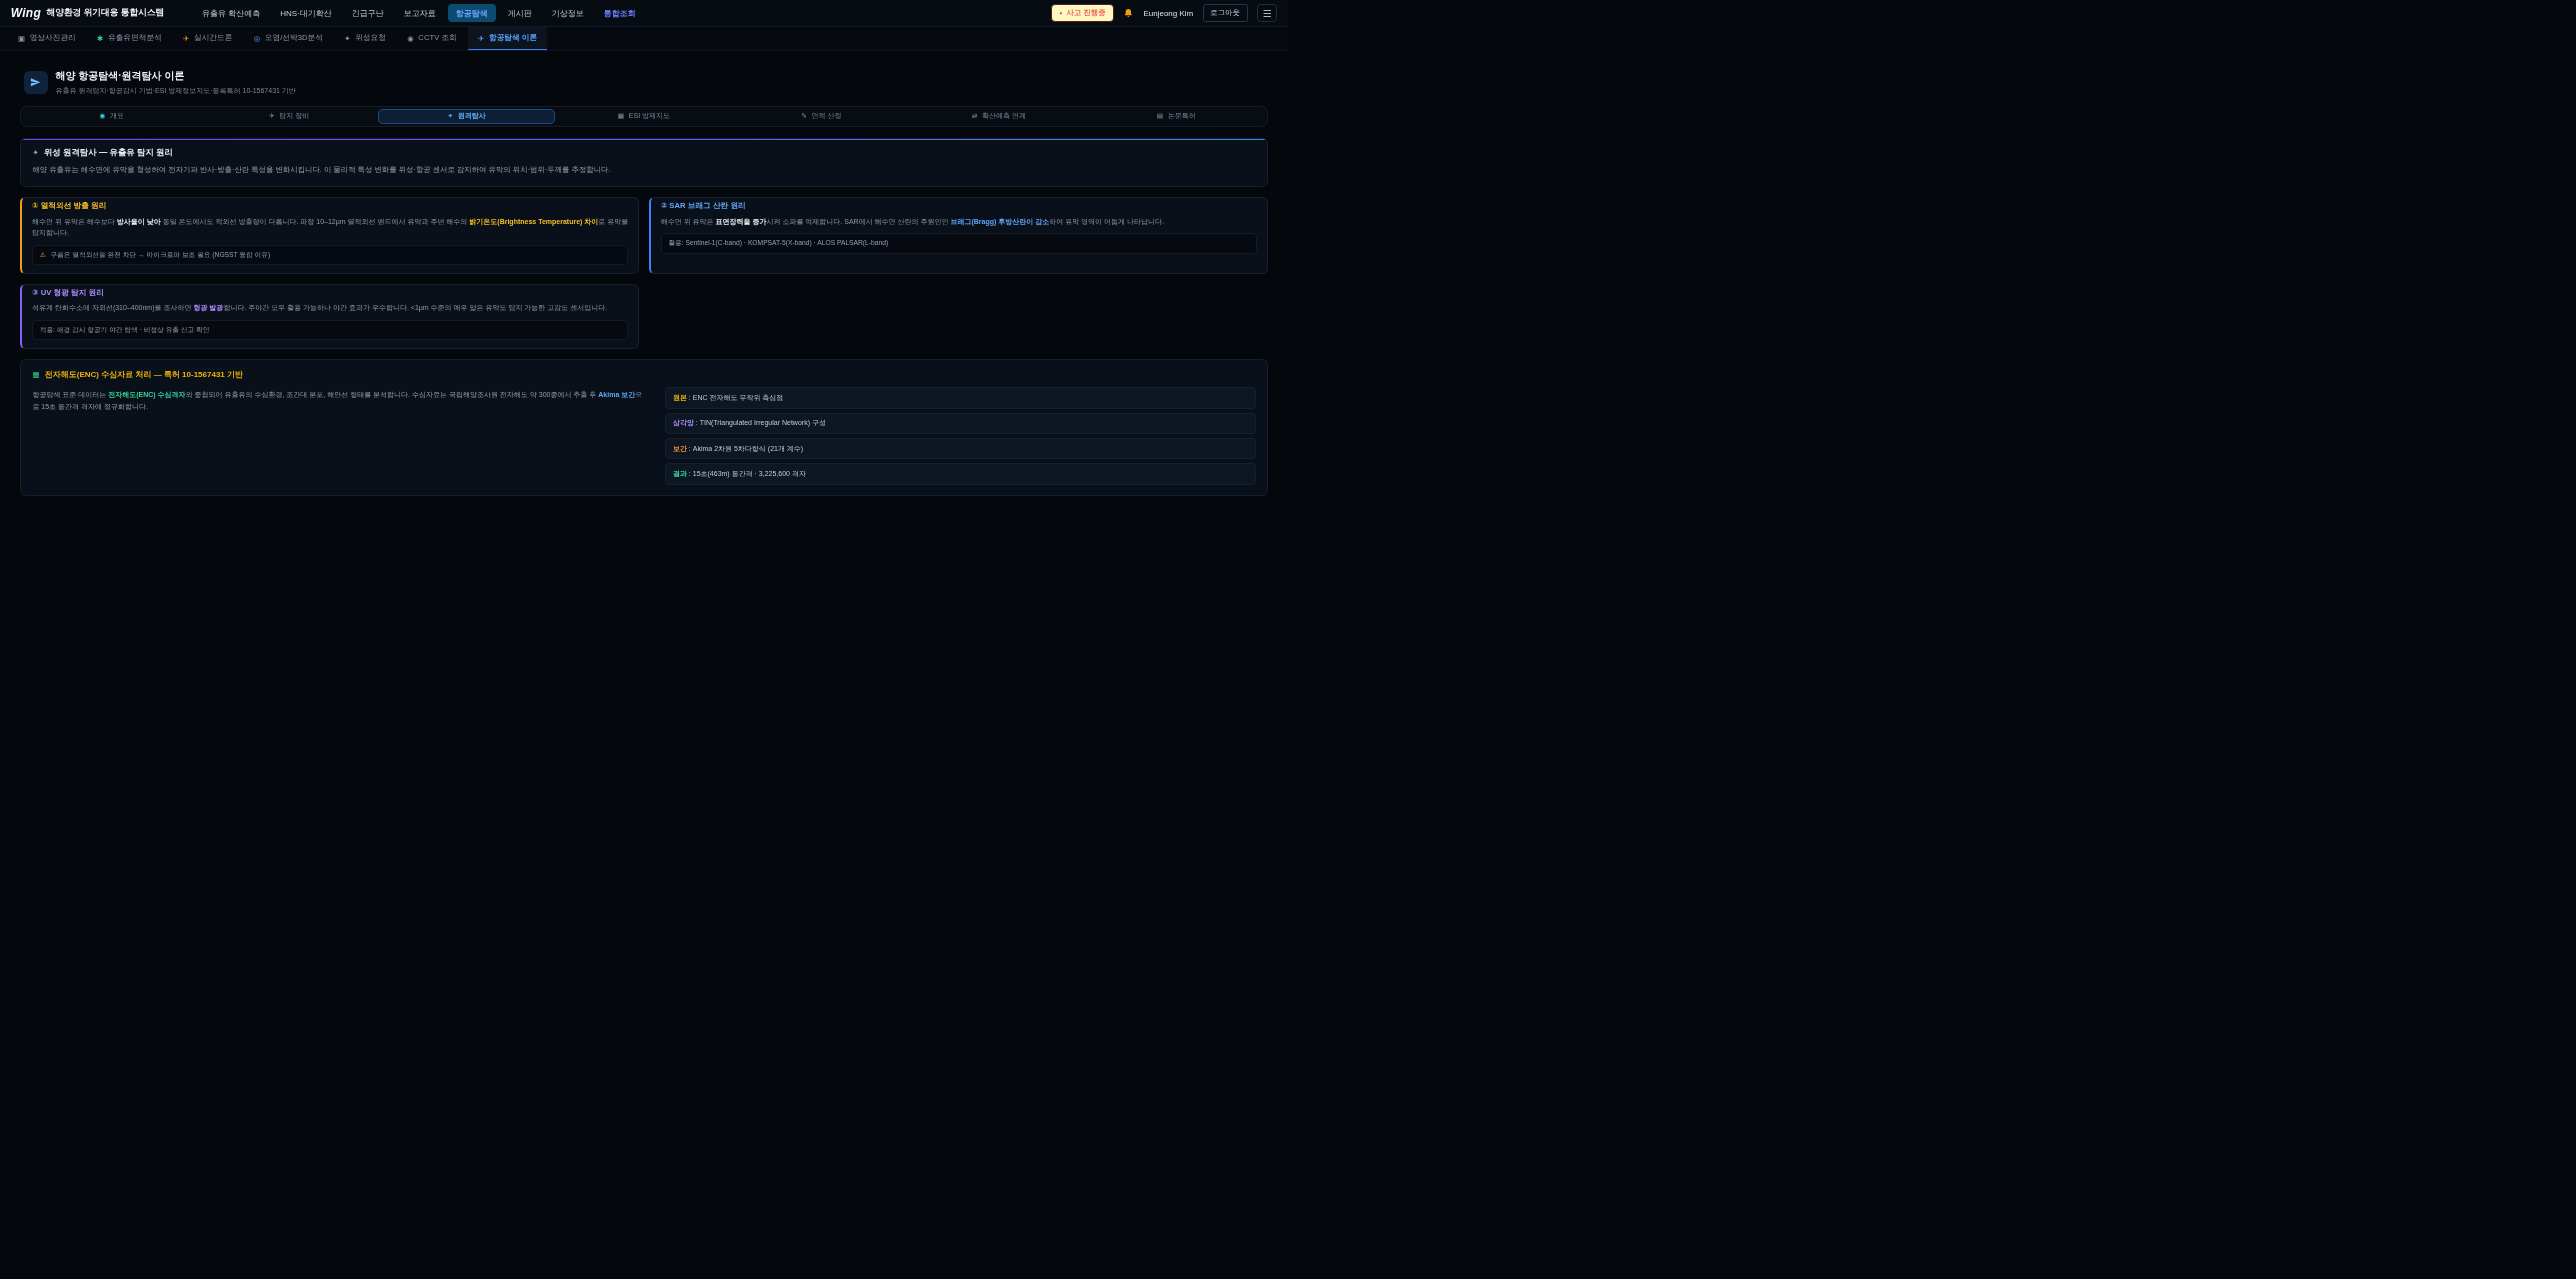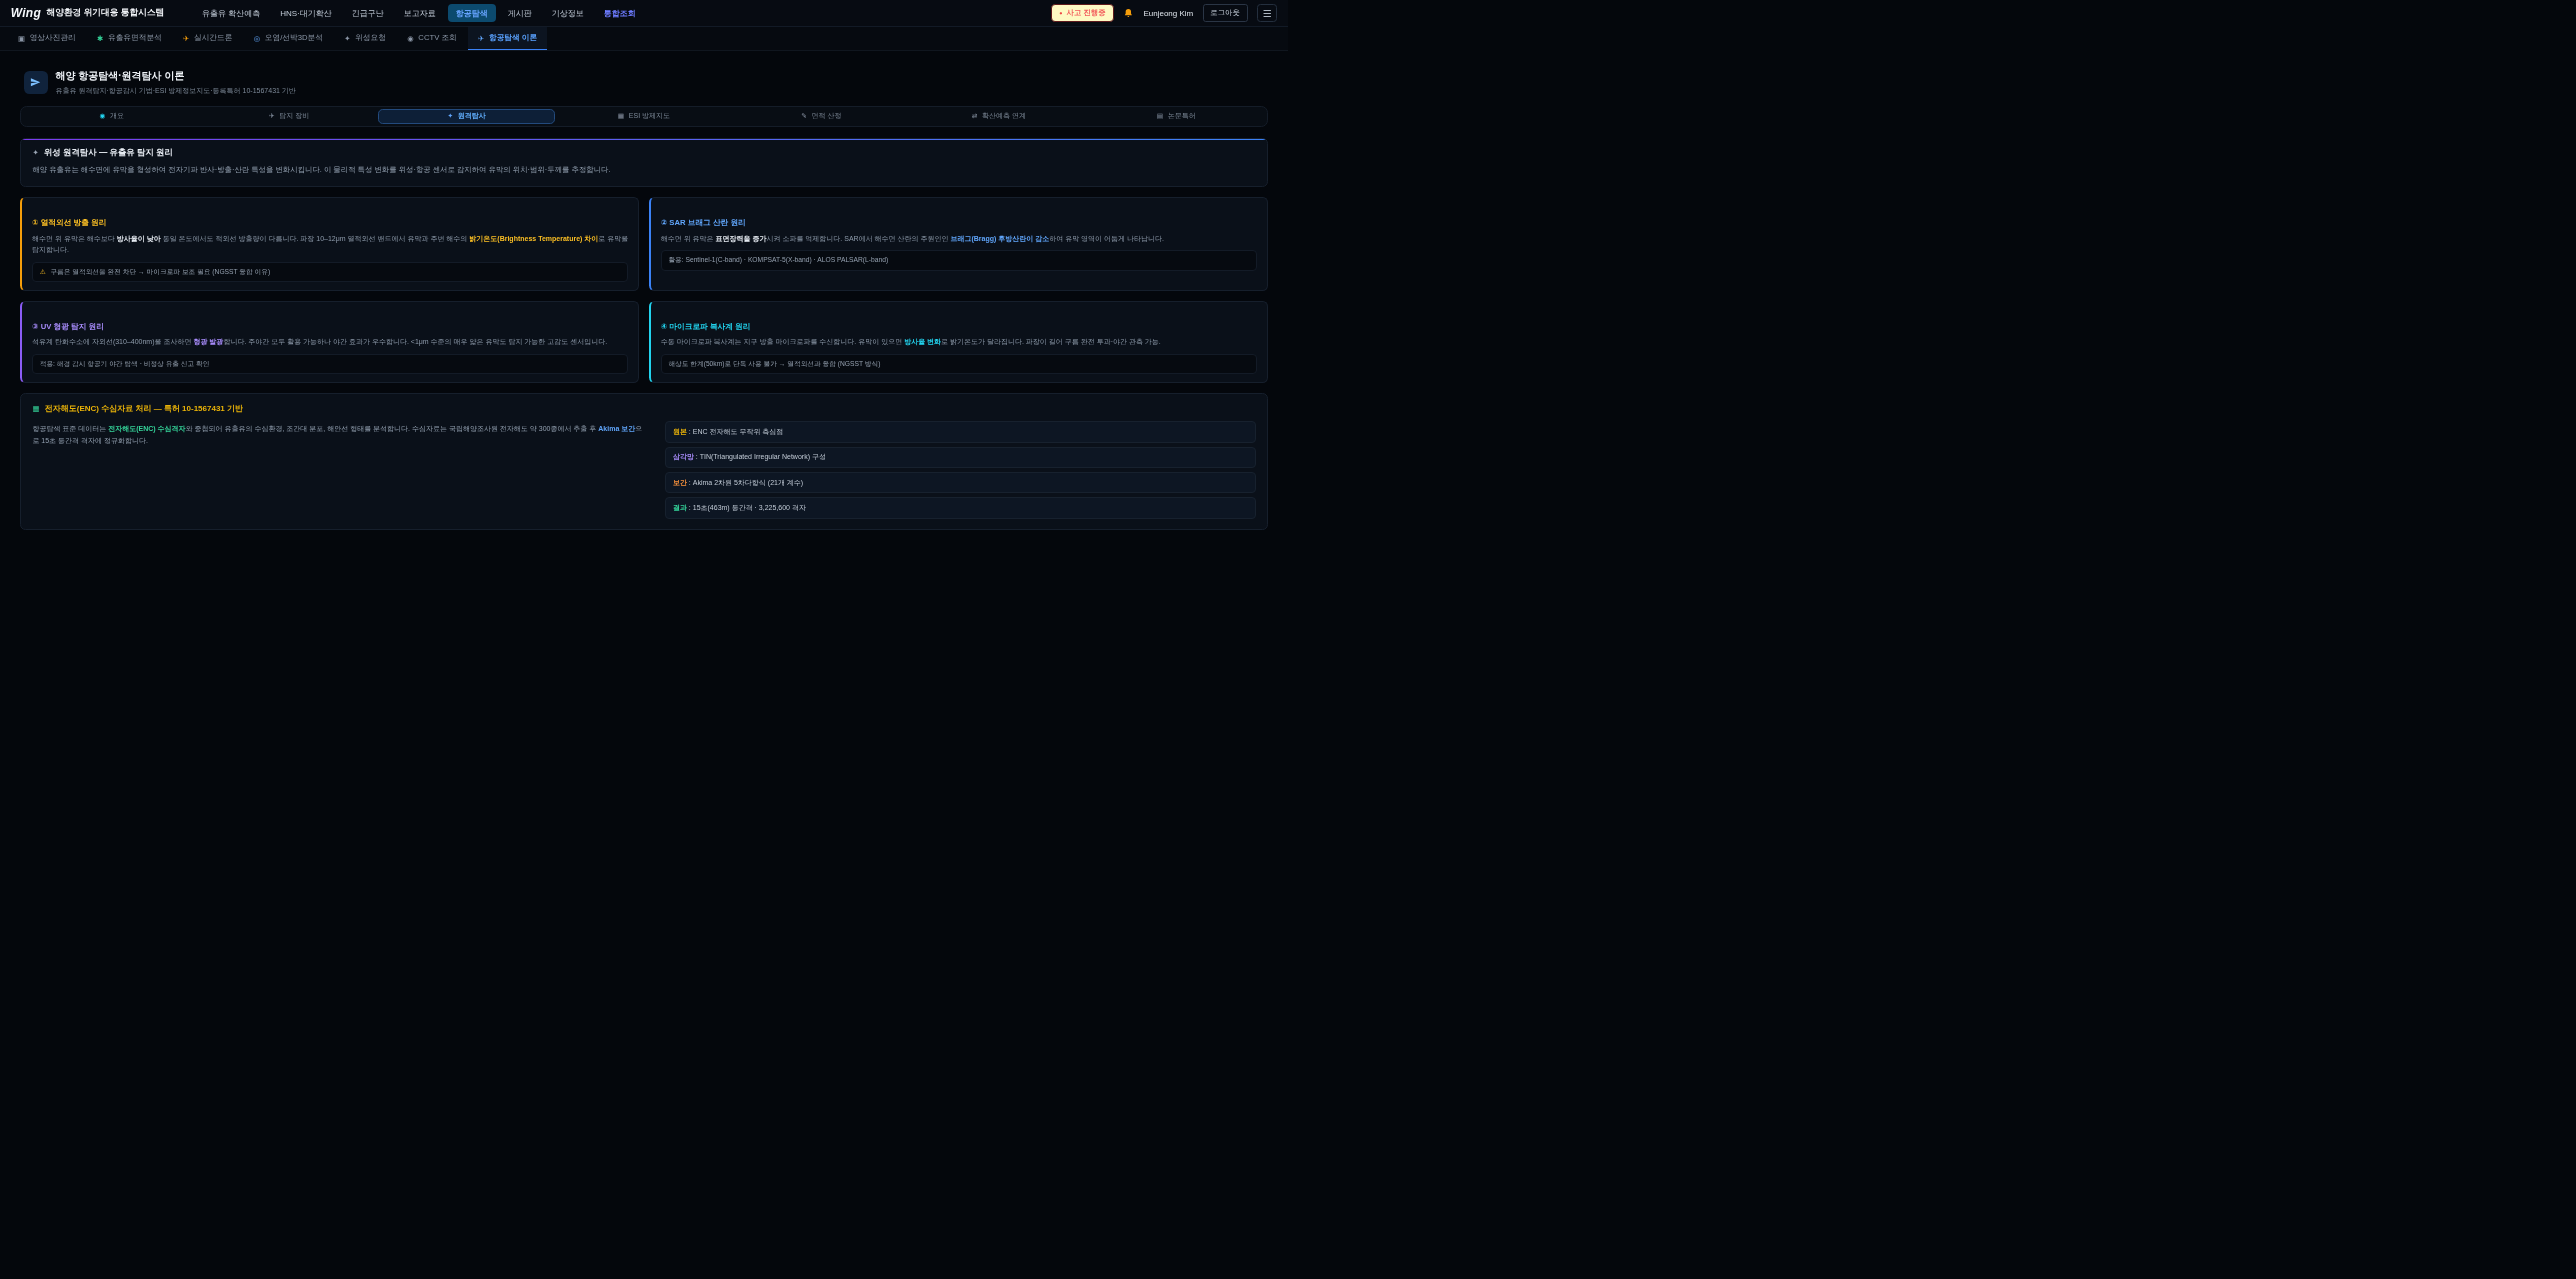--- a/index.html
+++ b/index.html
@@ -89,21 +89,21 @@
     content:""; position:absolute; top:0; left:0; right:0; height:1.3px;
     background:linear-gradient(90deg,#7c3aed,#3b82f6);
   }
   .section-title { font-size:8.4px; font-weight:700; color:#e8edf4; display:flex; align-items:center; gap:5.4px; }
   .section-title .ic { font-size:7.4px; color:#9aa5b4; }
   .intro-body { margin-top:6px; font-size:7.4px; color:#93a0b0; line-height:1.6; }
   
   .grid { margin-top:10px; display:grid; grid-template-columns:1fr 1fr; gap:9.4px; }
   .p-card {
     background:#0a1019; border:0.7px solid #161f2c; border-radius:5.4px;
-    padding:20px 10px 8px; border-left-width:2px; border-left-style:solid;
+    padding:3px 10px 8px; border-left-width:2px; border-left-style:solid;
   }
   .p-card.amber { border-left-color:#f59e0b; }
   .p-card.blue  { border-left-color:#3b82f6; }
   .p-card.violet{ border-left-color:#8b5cf6; }
   .p-card.cyan  { border-left-color:#22d3ee; }
   .p-title { font-size:7.7px; font-weight:700; }
   .p-card.amber .p-title { color:#fbbf24; }
   .p-card.blue  .p-title { color:#60a5fa; }
   .p-card.violet .p-title { color:#a78bfa; }
   .p-card.cyan  .p-title { color:#22d3ee; }
@@ -277,27 +277,20 @@
     </div>
 
     <div class="p-card violet">
       <div class="p-title">③ UV 형광 탐지 원리</div>
       <p class="p-body"><span>석유계 탄화수소에 자외선(310–400nm)을 조사하면 </span><span class="seg-violet">형광 발광</span><span>합니다. 주야간 모두 활용 가능하나 야간 효과가 우수합니다. &lt;1μm 수준의 매우 얇은 유막도 탐지 가능한 고감도 센서입니다.</span></p>
       <div class="p-note">
         <span>적용: 해경 감시 항공기 야간 탐색 · 비정상 유출 신고 확인</span>
       </div>
     </div>
 
-    <div class="p-card cyan">
-      <div class="p-title">④ 마이크로파 복사계 원리</div>
-      <p class="p-body"><span>수동 마이크로파 복사계는 지구 방출 마이크로파를 수신합니다. 유막이 있으면 </span><span class="seg-cyan">방사율 변화</span><span>로 밝기온도가 달라집니다. 파장이 길어 구름 완전 투과·야간 관측 가능.</span></p>
-      <div class="p-note">
-        <span>해상도 한계(50km)로 단독 사용 불가 → 열적외선과 융합 (NGSST 방식)</span>
-      </div>
-    </div>
 
   </div>
 
   <section class="enc-card">
     <div class="enc-title">
       <span class="ic">▦</span>
       <span>전자해도(ENC) 수심자료 처리 — 특허 10-1567431 기반</span>
     </div>
     <div class="enc-content">
       <p class="enc-body"><span>항공탐색 표준 데이터는 </span><span class="seg-green">전자해도(ENC) 수심격자</span><span>와 중첩되어 유출유의 수심환경, 조간대 분포, 해안선 형태를 분석합니다. 수심자료는 국립해양조사원 전자해도 약 300종에서 추출 후 </span><span class="seg-blue">Akima 보간</span><span>으로 15초 등간격 격자에 정규화합니다.</span></p>

